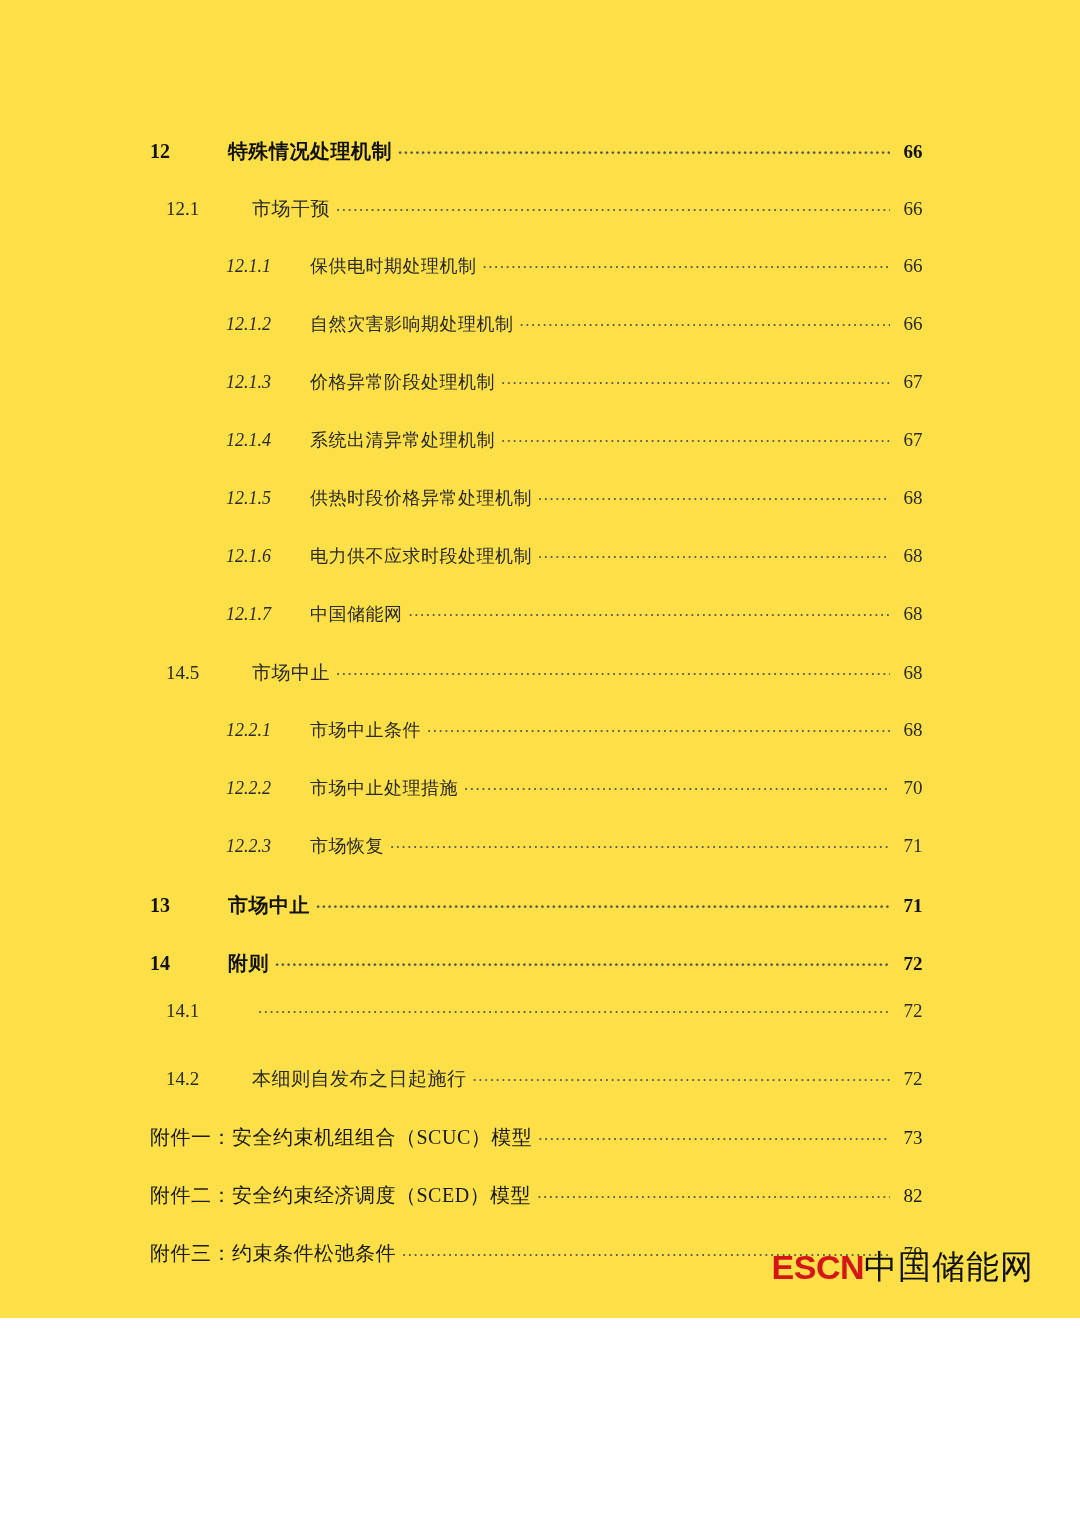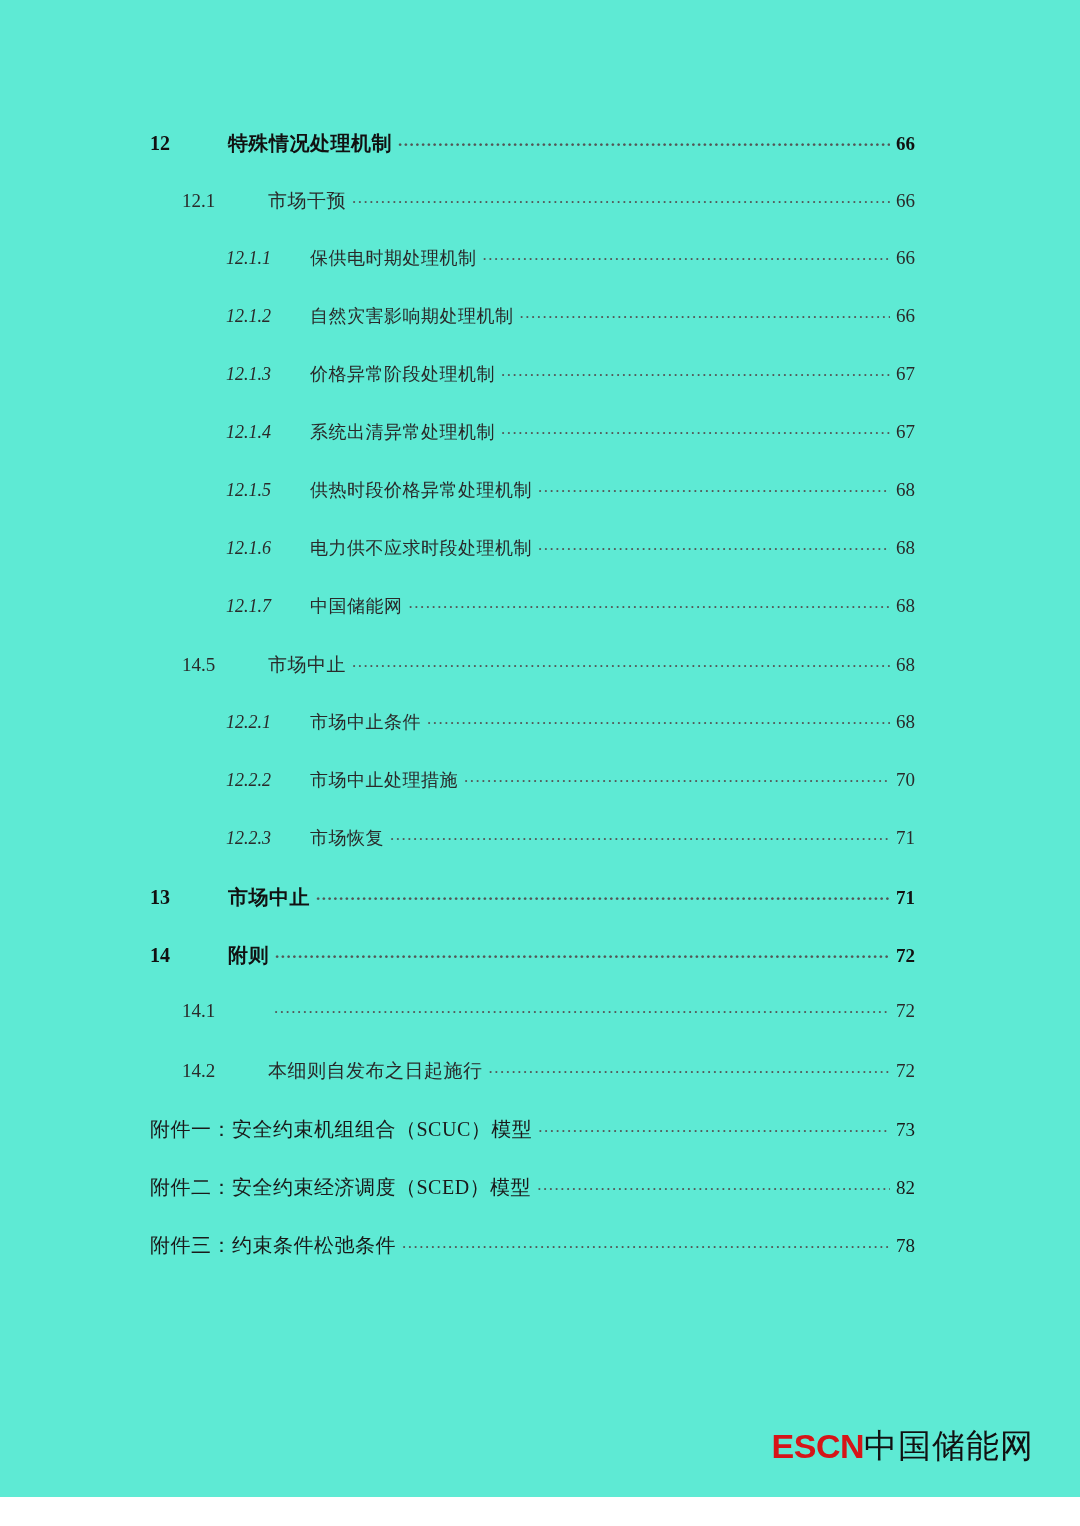--- a/index.html
+++ b/index.html
@@ -7,22 +7,22 @@
     padding: 0;
     background: #ffffff;
   }
   body {
     font-family: "Liberation Serif", "DejaVu Serif", serif;
     color: #1a1a1a;
   }
   .page {
     position: relative;
     width: 1080px;
-    height: 1497px;
-    background: #5eead4;
+    height: 1318px;
+    background: #fde047;
     overflow: hidden;
   }
   .toc {
     position: absolute;
     left: 150px;
     top: 130px;
     width: 780px;
   }
   .toc-row {
     display: flex;
@@ -44,49 +44,50 @@
   }
   .toc-row.appendix {
     font-size: 20px;
     color: #1a1a1a;
   }
   .num {
     flex: 0 0 auto;
     white-space: nowrap;
   }
   .lvl1 .num { width: 76px; margin-left: 0px; }
-  .lvl2 .num { width: 86px; margin-left: 32px; }
+  .lvl2 .num { width: 86px; margin-left: 16px; }
   .lvl3 .num { width: 84px; margin-left: 76px; font-style: italic; }
   .appendix .num { width: 0; margin-left: 0; }
 
   .title {
     flex: 0 0 auto;
     white-space: nowrap;
     letter-spacing: 0.5px;
+    margin-top: 8px;
   }
   .lvl1 .title { margin-left: 2px; }
   .lvl2 .title { margin-left: 0px; }
   .lvl3 .title { margin-left: 0px; }
   .appendix .title { margin-left: 0px; letter-spacing: 0.5px; }
 
   .dots {
     flex: 1 1 auto;
     overflow: hidden;
     white-space: nowrap;
     margin: 0 6px;
     position: relative;
     top: -4px;
     color: #555;
     font-size: 17px;
     letter-spacing: 1.5px;
   }
   .pg {
     flex: 0 0 auto;
     width: 34px;
-    text-align: left;
+    text-align: center;
     font-size: 19px;
   }
   .lvl1 .pg { font-weight: bold; }
 
   .footer-logo {
     position: absolute;
     right: 46px;
     bottom: 28px;
     display: flex;
     align-items: center;

